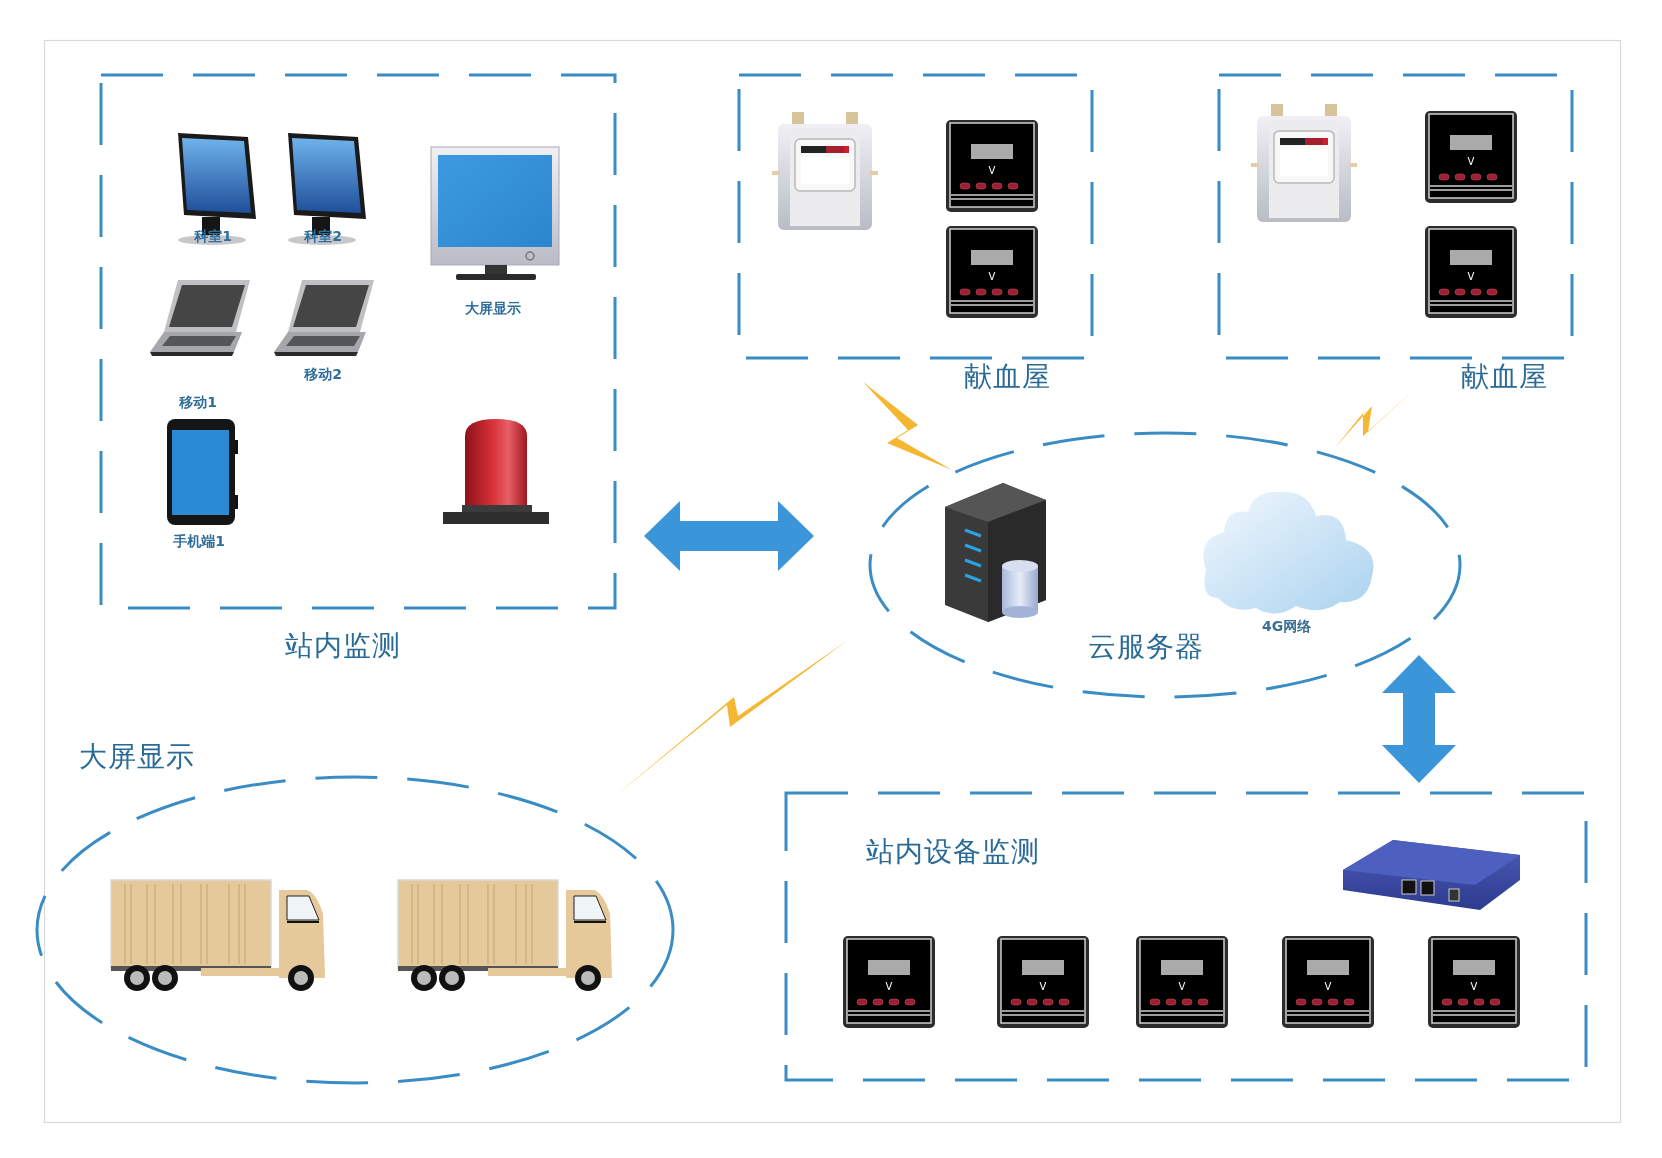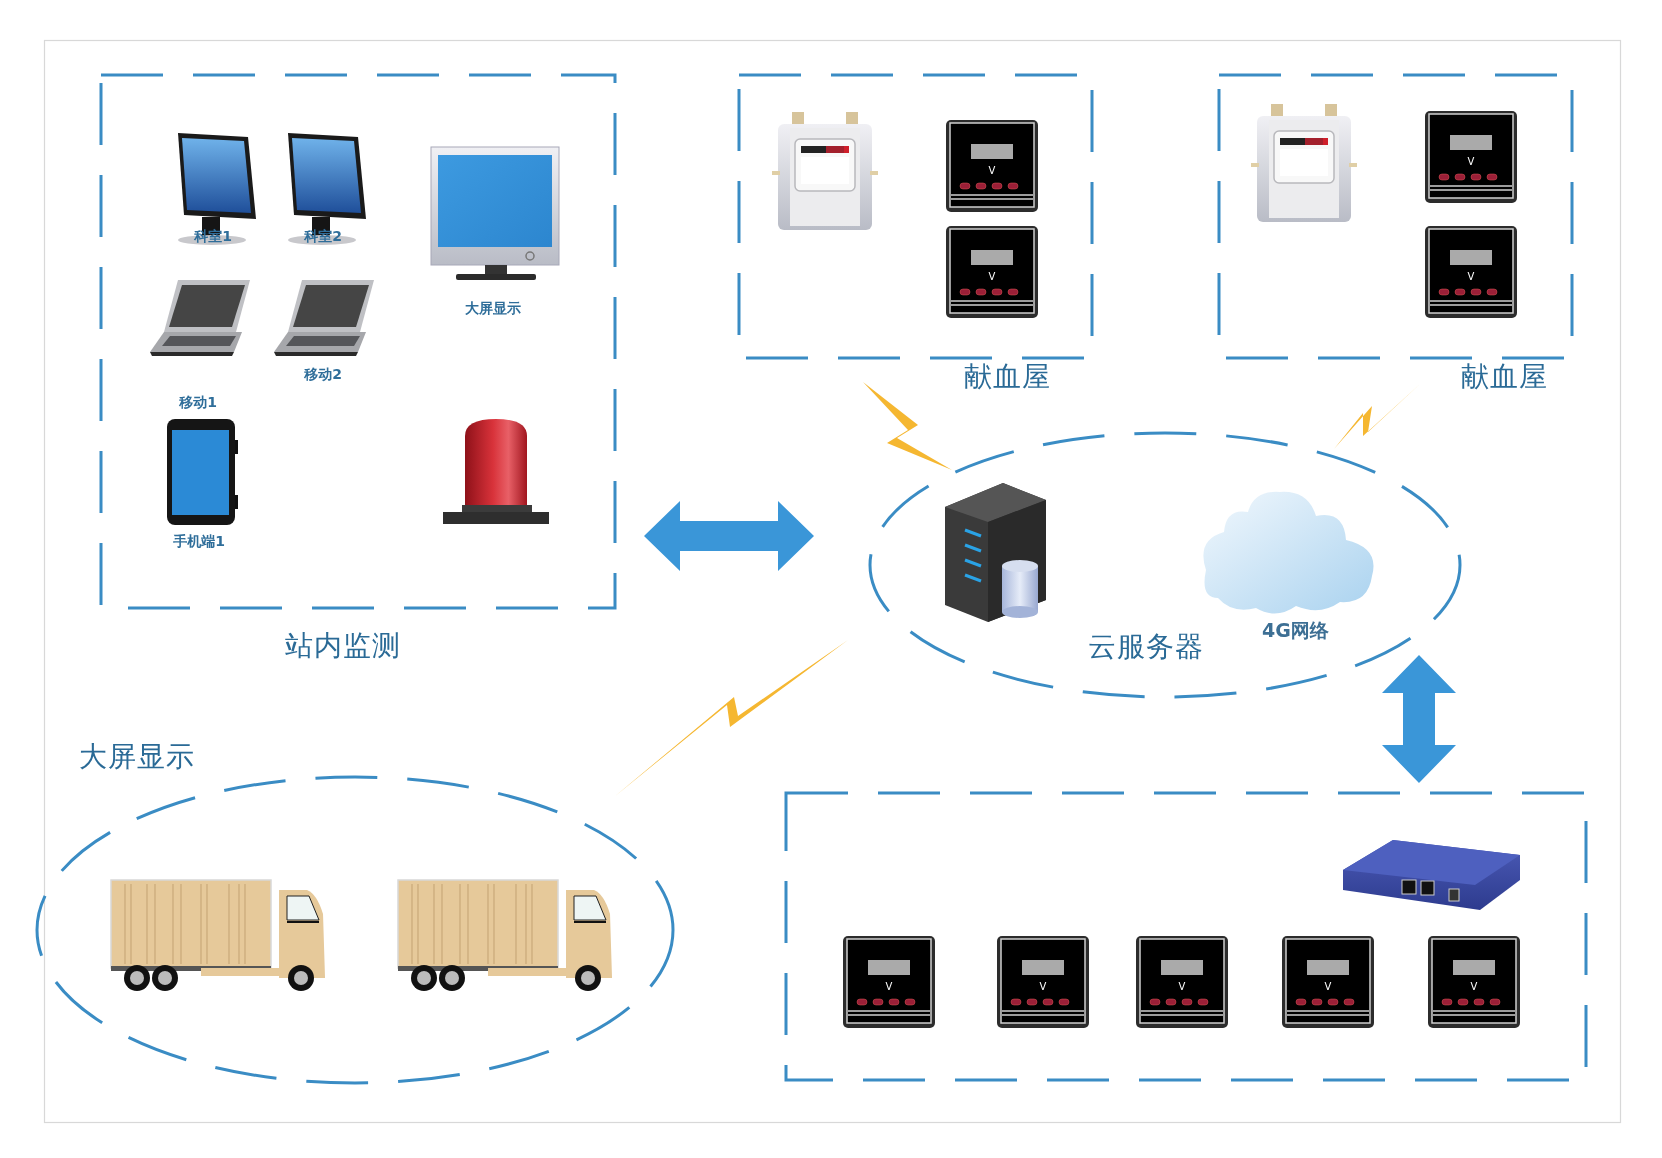--- a/index.html
+++ b/index.html
@@ -1,21 +1,21 @@
 <!DOCTYPE html>
 <html><head>
 <meta charset="utf-8">
 <style>
   html, body { margin:0; padding:0; background:#ffffff; }
   body { width:1662px; height:1158px; position:relative; overflow:hidden; font-family:"DejaVu Sans", sans-serif; }
   #stage { position:absolute; left:0; top:0; width:1662px; height:1158px; }
   .lbl { position:absolute; color:#2a6a96; white-space:nowrap; font-family:"DejaVu Sans", sans-serif; }
   .lbl-big { font-size:28px; letter-spacing:1px; }
   .lbl-small { font-size:14px; font-weight:bold; color:#2f6e9a; transform:translateX(-50%); }
-  .lbl-tiny { font-size:19px; font-weight:bold; color:#3d6f94; }
+  .lbl-tiny { font-size:14px; font-weight:bold; color:#3d6f94; }
 </style>
 </head>
 <body>
 
 <div id="stage">
   <svg width="1662" height="1158" viewBox="0 0 1662 1158" xmlns="http://www.w3.org/2000/svg" style="position:absolute;left:0;top:0;">
     <defs>
       <linearGradient id="scrBlue" x1="0" y1="0" x2="0" y2="1">
         <stop offset="0" stop-color="#6fb2ea"></stop>
           <stop offset="1" stop-color="#1f4f9a"></stop>
@@ -239,20 +239,21 @@
     <g>
         <use href="#panelMeter" x="1428" y="936"></use>
       </g>
   </svg>
 
   <div class="lbl lbl-big" style="left:285px;top:627px;">站内监测</div>
   <div class="lbl lbl-big" style="left:964px;top:358px;">献血屋</div>
   <div class="lbl lbl-big" style="left:1461px;top:358px;">献血屋</div>
   <div class="lbl lbl-big" style="left:1088px;top:628px;">云服务器</div>
   <div class="lbl lbl-big" style="left:79px;top:738px;">大屏显示</div>
+  <div class="lbl lbl-big" style="left:866px;top:833px;">站内设备监测</div>
 
   <div class="lbl lbl-small" style="left:213px;top:228px;text-align:center;">科室1</div>
   <div class="lbl lbl-small" style="left:323px;top:228px;">科室2</div>
   <div class="lbl lbl-small" style="left:493px;top:300px;">大屏显示</div>
   <div class="lbl lbl-small" style="left:198px;top:366px;margin-top:28px;">移动1</div>
   <div class="lbl lbl-small" style="left:323px;top:366px;text-align:center;">移动2</div>
   <div class="lbl lbl-small" style="left:199px;top:533px;">手机端1</div>
   <div class="lbl lbl-tiny" style="left:1262px;top:618px;">4G网络</div>
 </div>
 

